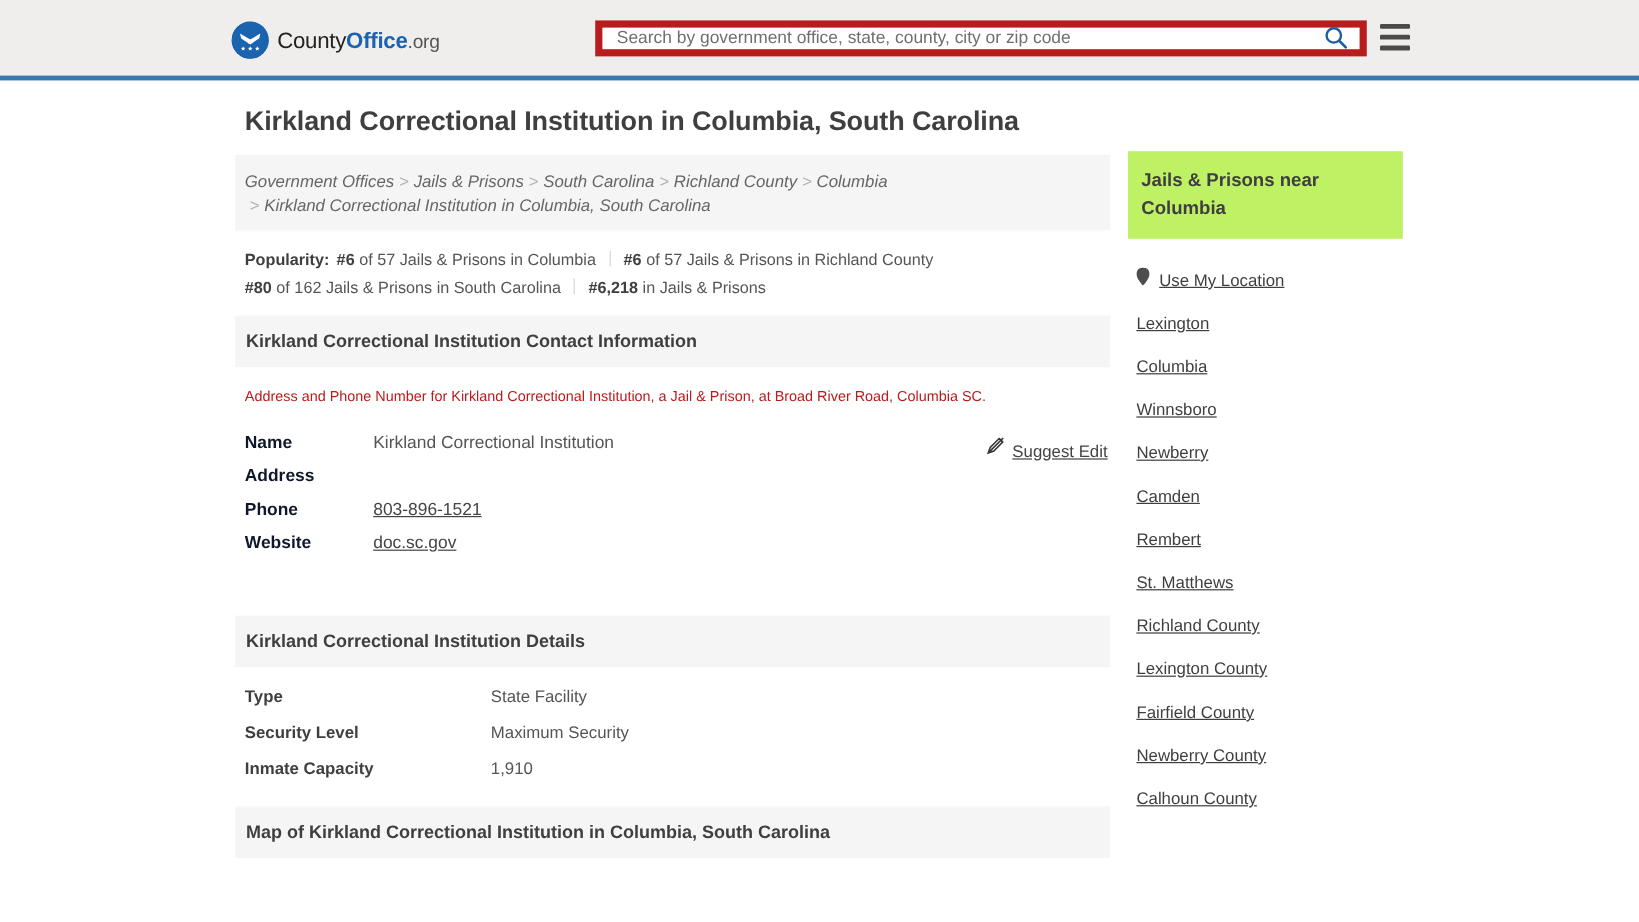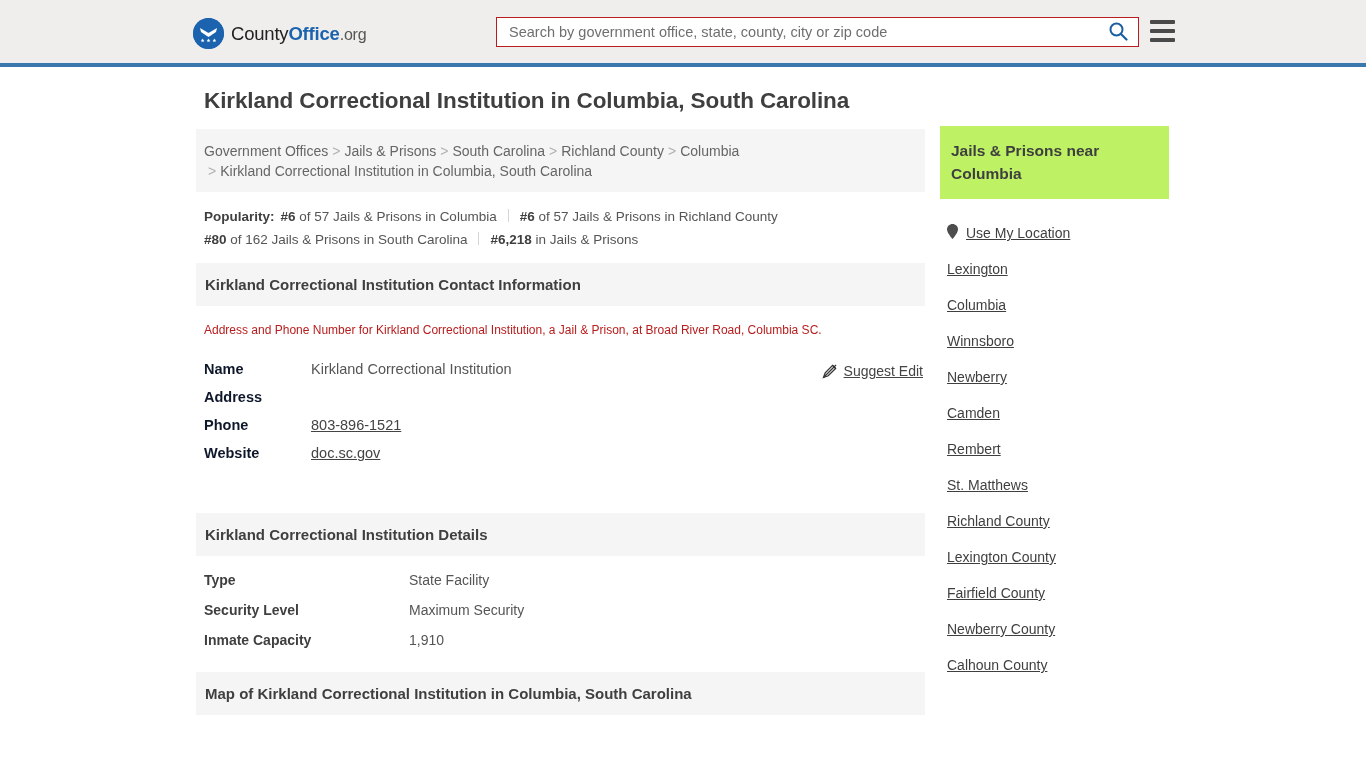--- a/index.html
+++ b/index.html
@@ -46,21 +46,21 @@
     white-space: nowrap;
   }
   .logo-text .bold { font-weight: bold; color: #1b63ae; }
   .logo-text .dot { color: #555; font-size: 16px; }
 
   .search-wrap {
     position: absolute;
     left: 496px; top: 17px;
     width: 643px; height: 30px;
     background: #ffffff;
-    border: 1px solid #b91c1c;
+    border: 6px solid #b91c1c;
     display: flex;
     align-items: center;
   }
   .search-input {
     flex: 1;
     height: 100%;
     border: 0;
     outline: none;
     padding: 0 10px 0 12px;
     font-family: "Liberation Sans", sans-serif;
@@ -118,20 +118,21 @@
     letter-spacing: -0.1px;
   }
 
   
   .breadcrumb {
     background: #f5f5f5;
     padding: 12px 10px 11px 8px;
     font-size: 14px;
     line-height: 20px;
     color: #666;
+    font-style: italic;
   }
   .breadcrumb a {
     color: #666;
     text-decoration: none;
   }
   .breadcrumb .sep { color: #b0b0b0; padding: 0 4px; }
   .breadcrumb .current { color: #666; }
 
   
   .popularity {
@@ -185,21 +186,21 @@
   }
   .info-value { color: #555; }
   .info-value a {
     color: #444;
     text-decoration: underline;
   }
   .suggest-edit {
     position: absolute;
     right: 2px; top: 2px;
     display: flex;
-    align-items: flex-start;
+    align-items: flex-end;
     gap: 6px;
     cursor: pointer;
   }
   .suggest-edit .label {
     font-size: 14px;
     color: #444;
     text-decoration: underline;
   }
 
   .details-table { padding-left: 8px; padding-top: 16px; }

